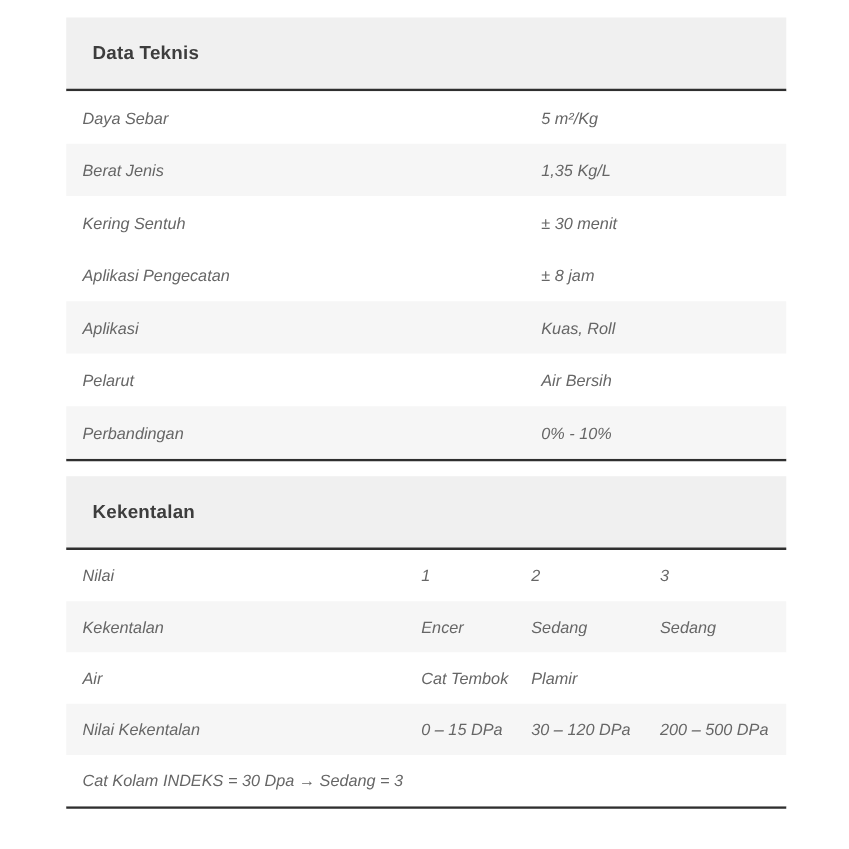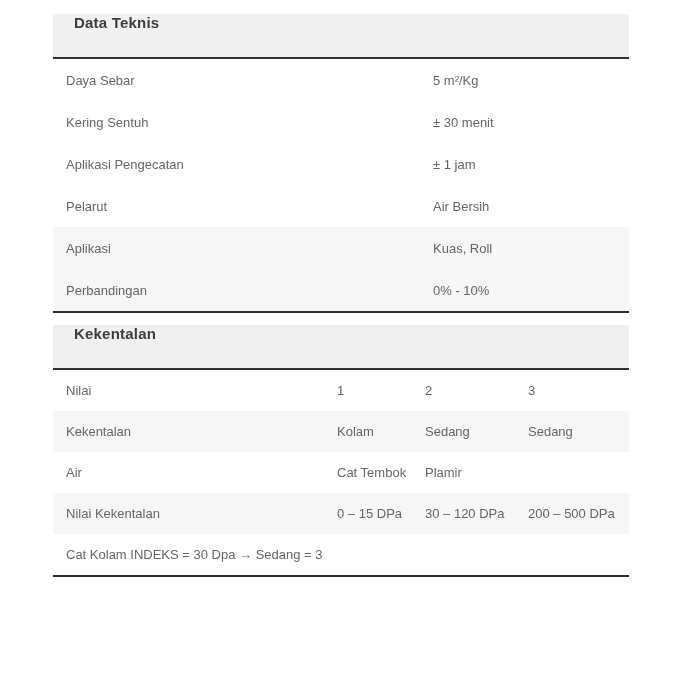--- a/index.html
+++ b/index.html
@@ -13,21 +13,21 @@
   }
   *{margin:0;padding:0;box-sizing:border-box;}
   html,body{width:679px;height:679px;background:var(--page-bg);
     font-family:"Liberation Sans","DejaVu Sans",sans-serif;}
   .page{position:absolute;left:53px;top:14px;width:576px;}
 
   .spec-table{width:100%;}
   .spec-table + .spec-table{margin-top:12px;}
 
   .table-header{
-    height:45px;display:flex;
+    height:59px;display:flex;align-items:center;
     background:var(--header-bg);
     border-bottom:2px solid var(--dark-border);
     padding-left:21px;
   }
   .table-header .title{
     font-size:15px;font-weight:bold;color:var(--header-text);
     letter-spacing:.2px;
   }
 
   .rows{border-bottom:2px solid var(--dark-border);}
@@ -36,52 +36,56 @@
   .row.stripe{background:var(--stripe-bg);}
 
   
   .t1 .row{grid-template-columns:367px 1fr;height:42px;}
   
   .t2 .row{grid-template-columns:271px 88px 103px 1fr;height:41px;}
   .t2 .row.full{grid-template-columns:1fr;}
 
   .cell{
     padding-left:13px;font-size:13px;color:var(--body-text);
-    white-space:nowrap;overflow:hidden;
+    white-space:nowrap;overflow:hidden;font-style:italic;
   }
 </style>
 </head>
 <body>
 
 <div class="page">
 
   <section class="spec-table t1">
     <div class="table-header">
       <span class="title">Data Teknis</span>
     </div>
     <div class="rows">
       <div class="row">
         <span class="cell">Daya Sebar</span>
         <span class="cell">5 m²/Kg</span>
       </div>
+      <div class="row stripe">
+        <span class="cell">Berat Jenis</span>
+        <span class="cell">1,35 Kg/L</span>
+      </div>
       <div class="row">
         <span class="cell">Kering Sentuh</span>
         <span class="cell">± 30 menit</span>
       </div>
       <div class="row">
         <span class="cell">Aplikasi Pengecatan</span>
-        <span class="cell">± 1 jam</span>
+        <span class="cell">± 8 jam</span>
+      </div>
+      <div class="row stripe">
+        <span class="cell">Aplikasi</span>
+        <span class="cell">Kuas, Roll</span>
       </div>
       <div class="row">
         <span class="cell">Pelarut</span>
         <span class="cell">Air Bersih</span>
-      </div>
-      <div class="row stripe">
-        <span class="cell">Aplikasi</span>
-        <span class="cell">Kuas, Roll</span>
       </div>
       <div class="row stripe">
         <span class="cell">Perbandingan</span>
         <span class="cell">0% - 10%</span>
       </div>
     </div>
   </section>
 
   <section class="spec-table t2">
     <div class="table-header">
@@ -89,21 +93,21 @@
     </div>
     <div class="rows">
       <div class="row">
         <span class="cell">Nilai</span>
         <span class="cell">1</span>
         <span class="cell">2</span>
         <span class="cell">3</span>
       </div>
       <div class="row stripe">
         <span class="cell">Kekentalan</span>
-        <span class="cell">Kolam</span>
+        <span class="cell">Encer</span>
         <span class="cell">Sedang</span>
         <span class="cell">Sedang</span>
       </div>
       <div class="row">
         <span class="cell">Air</span>
         <span class="cell">Cat Tembok</span>
         <span class="cell">Plamir</span>
       </div>
       <div class="row stripe">
         <span class="cell">Nilai Kekentalan</span>

